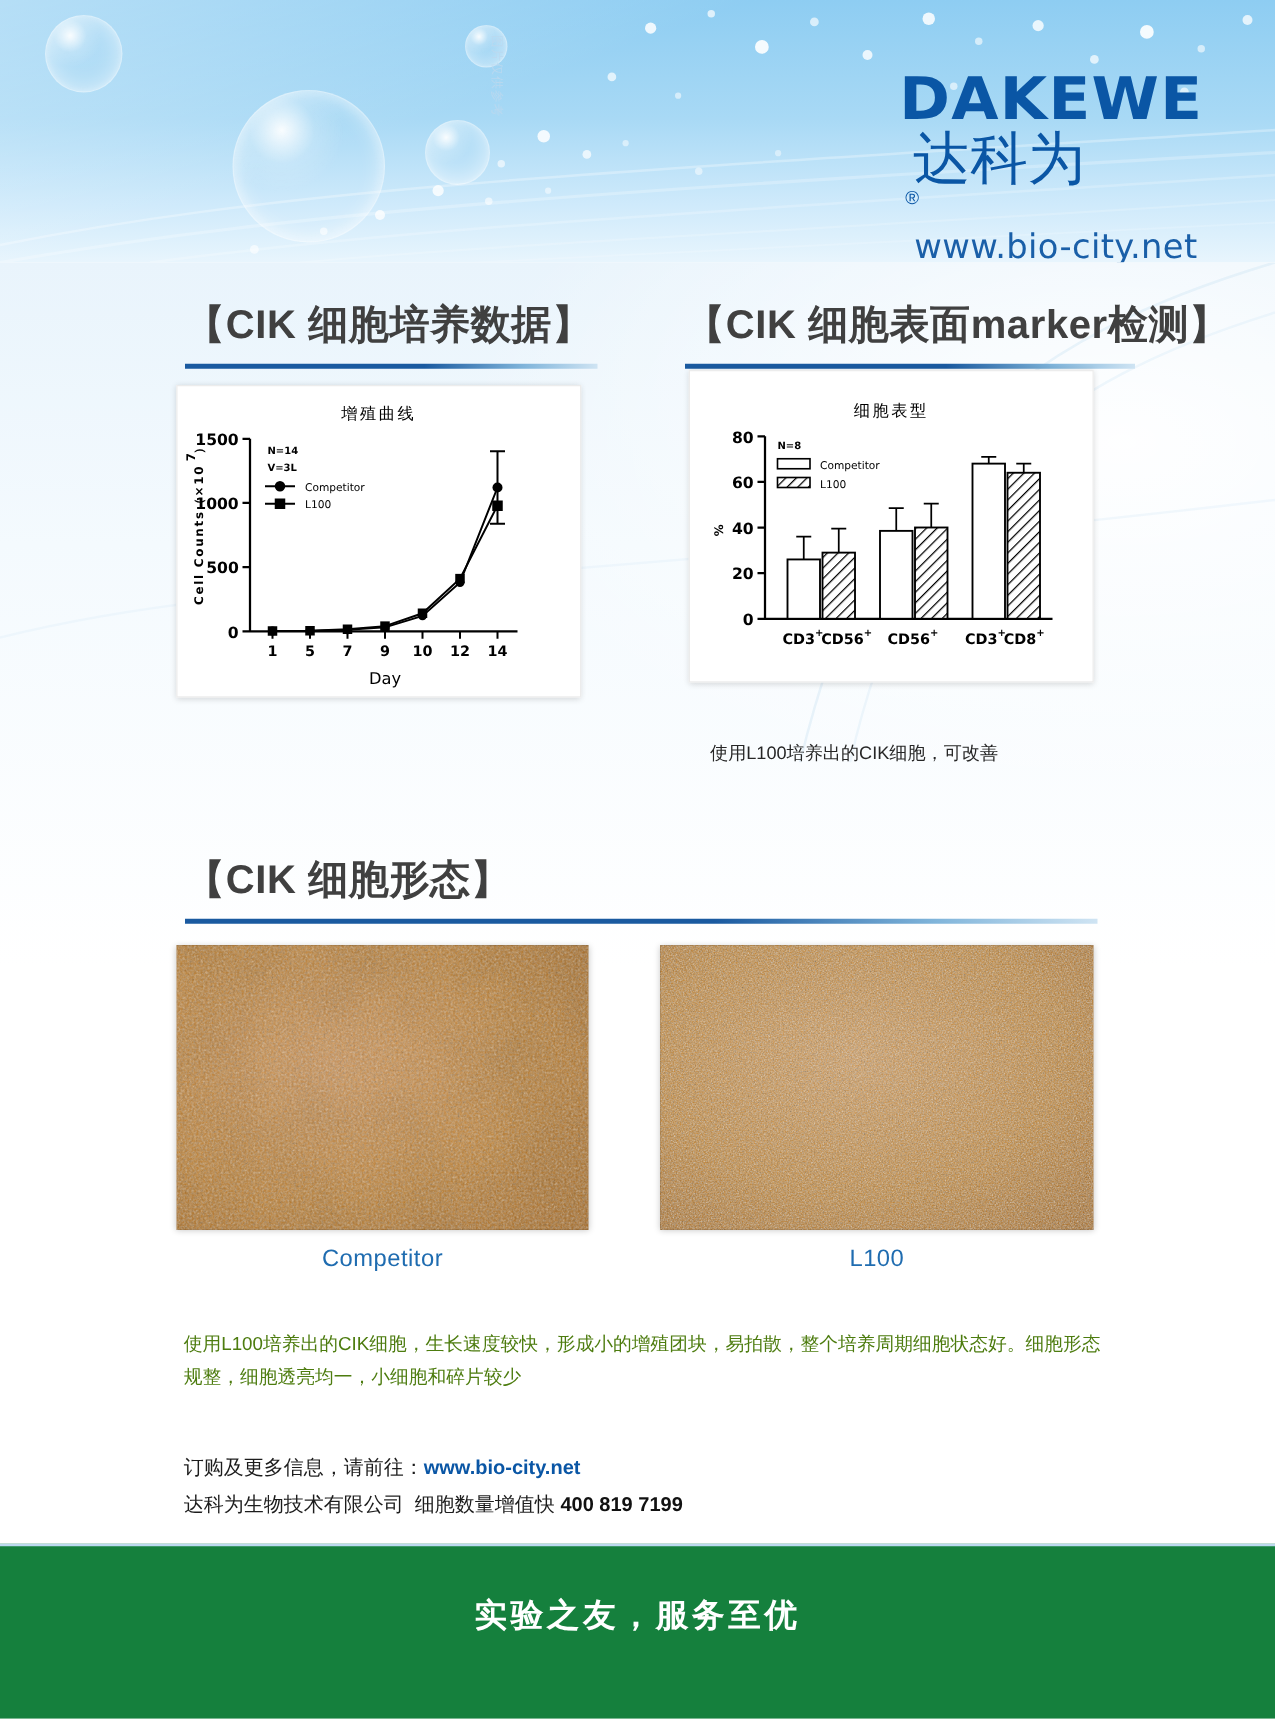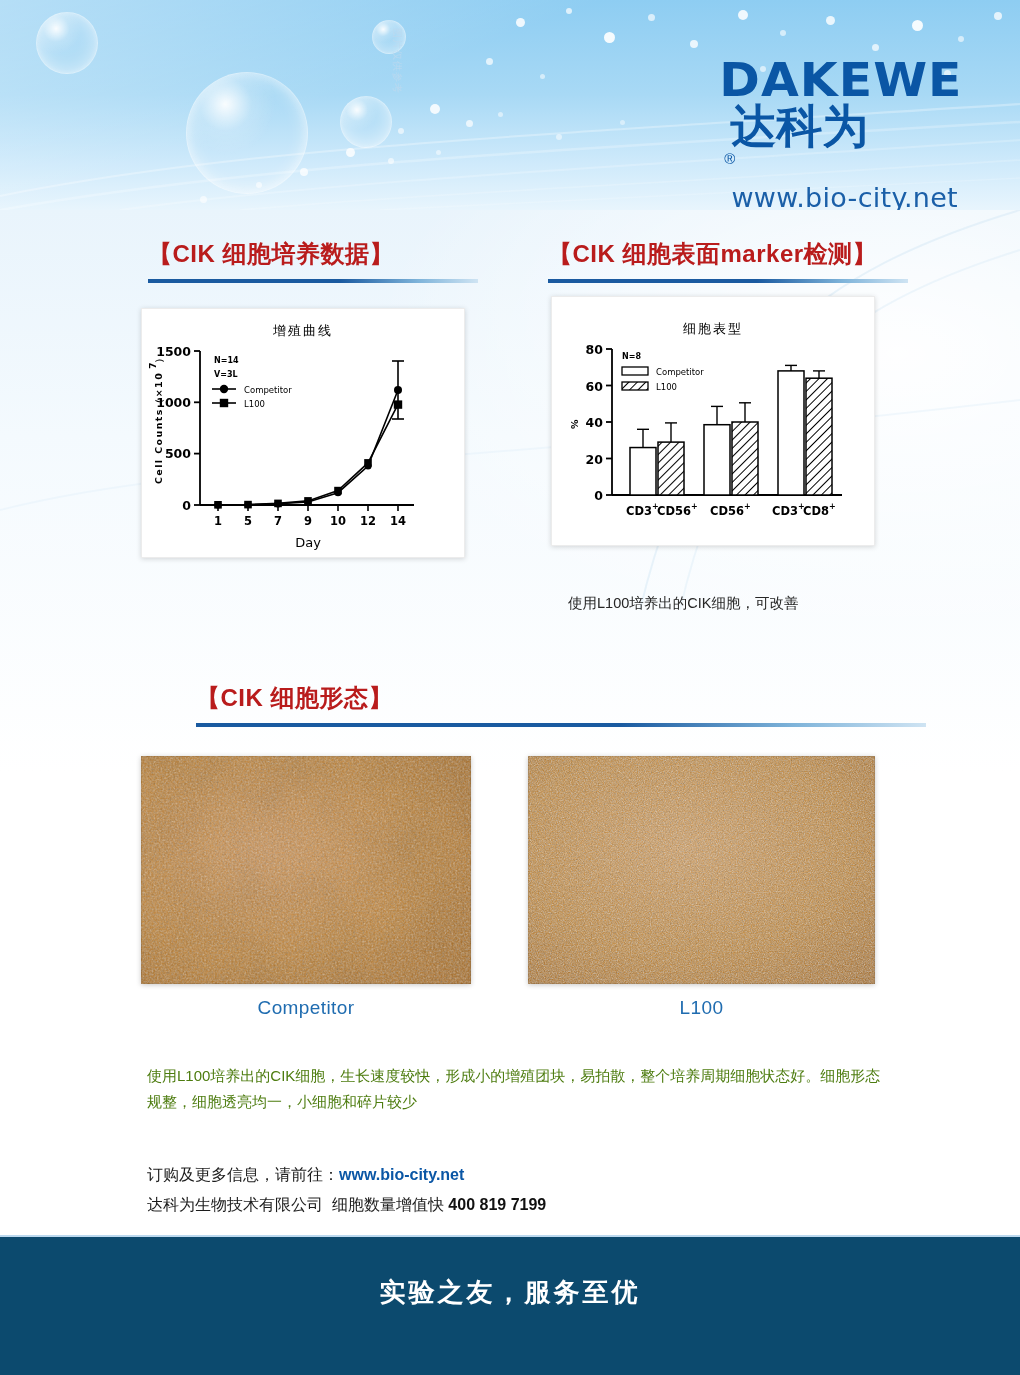--- a/index.html
+++ b/index.html
@@ -31,21 +31,21 @@
     border: 1px solid rgba(255,255,255,.45);
   }
   .logo-wrap { position: absolute; right: 62px; top: 56px; text-align: right; }
   .logo-row { display: flex; align-items: flex-start; justify-content: space-between; flex-direction: column; }
   .logo-latin {
     font-family: "DejaVu Sans", sans-serif;
     font-weight: 700; font-size: 47px; letter-spacing: 1px;
     color: #0a56a5; line-height: 1; transform: scaleX(1.04);
   }
   .logo-cn {
-    font-weight: 700; font-size: 46px; color: #0a56a5;
+    font-weight: 400; font-size: 46px; color: #0a56a5;
     line-height: 1; margin-left: 6px; letter-spacing: 0px;
   }
   .logo-reg { font-size: 15px; color: #0a56a5; line-height: 1; margin-top: 2px; }
   .logo-url {
     font-family: "DejaVu Sans", sans-serif;
     font-size: 27px; color: #1a5fa8; margin-top: 16px; letter-spacing: .3px;
   }
   .hdr-side-text {
     position: absolute; left: 404px; top: 28px; width: 70px;
     font-size: 10px; color: #bcd9ef; transform: rotate(90deg);
@@ -58,21 +58,21 @@
     background:
       radial-gradient(ellipse 760px 420px at 88% 14%, rgba(255,255,255,.95) 0%, rgba(236,245,252,0) 70%),
       linear-gradient(to bottom, #e9f4fc 0%, #f4fafe 22%, #ffffff 55%, #ffffff 100%);
     overflow: hidden;
   }
   .bgcurve { position: absolute; opacity: .5; }
 
   
   .sec-head { position: absolute; }
   .sec-title {
-    font-weight: 700; font-size: 24px; color: #b91c1c;
+    font-weight: 700; font-size: 32px; color: #404040;
     letter-spacing: .5px; white-space: nowrap;
   }
   .sec-rule {
     margin-top: 9px; height: 4px;
     background: linear-gradient(to right, #1a5aa0 0%, #1a5aa0 58%, #7fb4da 82%, #cfe4f3 100%);
   }
 
   
   .chart-card {
     position: absolute; background: #fff;
@@ -105,21 +105,21 @@
 
   
   .para { position: absolute; font-size: 15px; color: #4d7c0f; line-height: 1.72; }
   .order { position: absolute; font-size: 16px; color: #1c1c1c; line-height: 1.85; }
   .order b { color: #0a56a5; }
   .order .tel { color: #111; font-weight: 700; }
 
   
   .footer {
     position: absolute; left: 0; bottom: 0; width: 1020px; height: 140px;
-    background: #0c4a6e;
+    background: #15803d;
     border-top: 2px solid #bcd9ef;
   }
   .footer-txt {
     position: absolute; width: 100%; top: 38px; text-align: center;
     color: #fff; font-size: 26px; font-weight: 700; letter-spacing: 3px;
   }
 </style>
 </head>
 <body>
 
@@ -342,21 +342,21 @@
         <text class="xcat" x="220" y="218">CD3</text>
         <text class="xcat-sup" x="246" y="212">+</text>
         <text class="xcat" x="251" y="218">CD8</text>
         <text class="xcat-sup" x="277" y="212">+</text>
       </g>
     </svg>
   </div>
 
   <div class="cap" style="left:548px;top:592px;width:400px;margin-left:20px;">使用L100培养出的CIK细胞，可改善</div>
 
-  <div class="sec-head" style="left:148px;top:682px;width:730px;margin-left:48px;">
+  <div class="sec-head" style="left:148px;top:682px;width:730px;">
     <div class="sec-title">【CIK 细胞形态】</div>
     <div class="sec-rule"></div>
   </div>
 
   <div class="micro" style="left:141px;top:756px;width:330px;height:228px;">
     <svg width="330" height="228" viewBox="0 0 330 228">
       <defs>
         <radialGradient id="g1" cx="38%" cy="42%" r="85%">
           <stop offset="0%" stop-color="#d49450"></stop>
           <stop offset="55%" stop-color="#c4822f"></stop>

